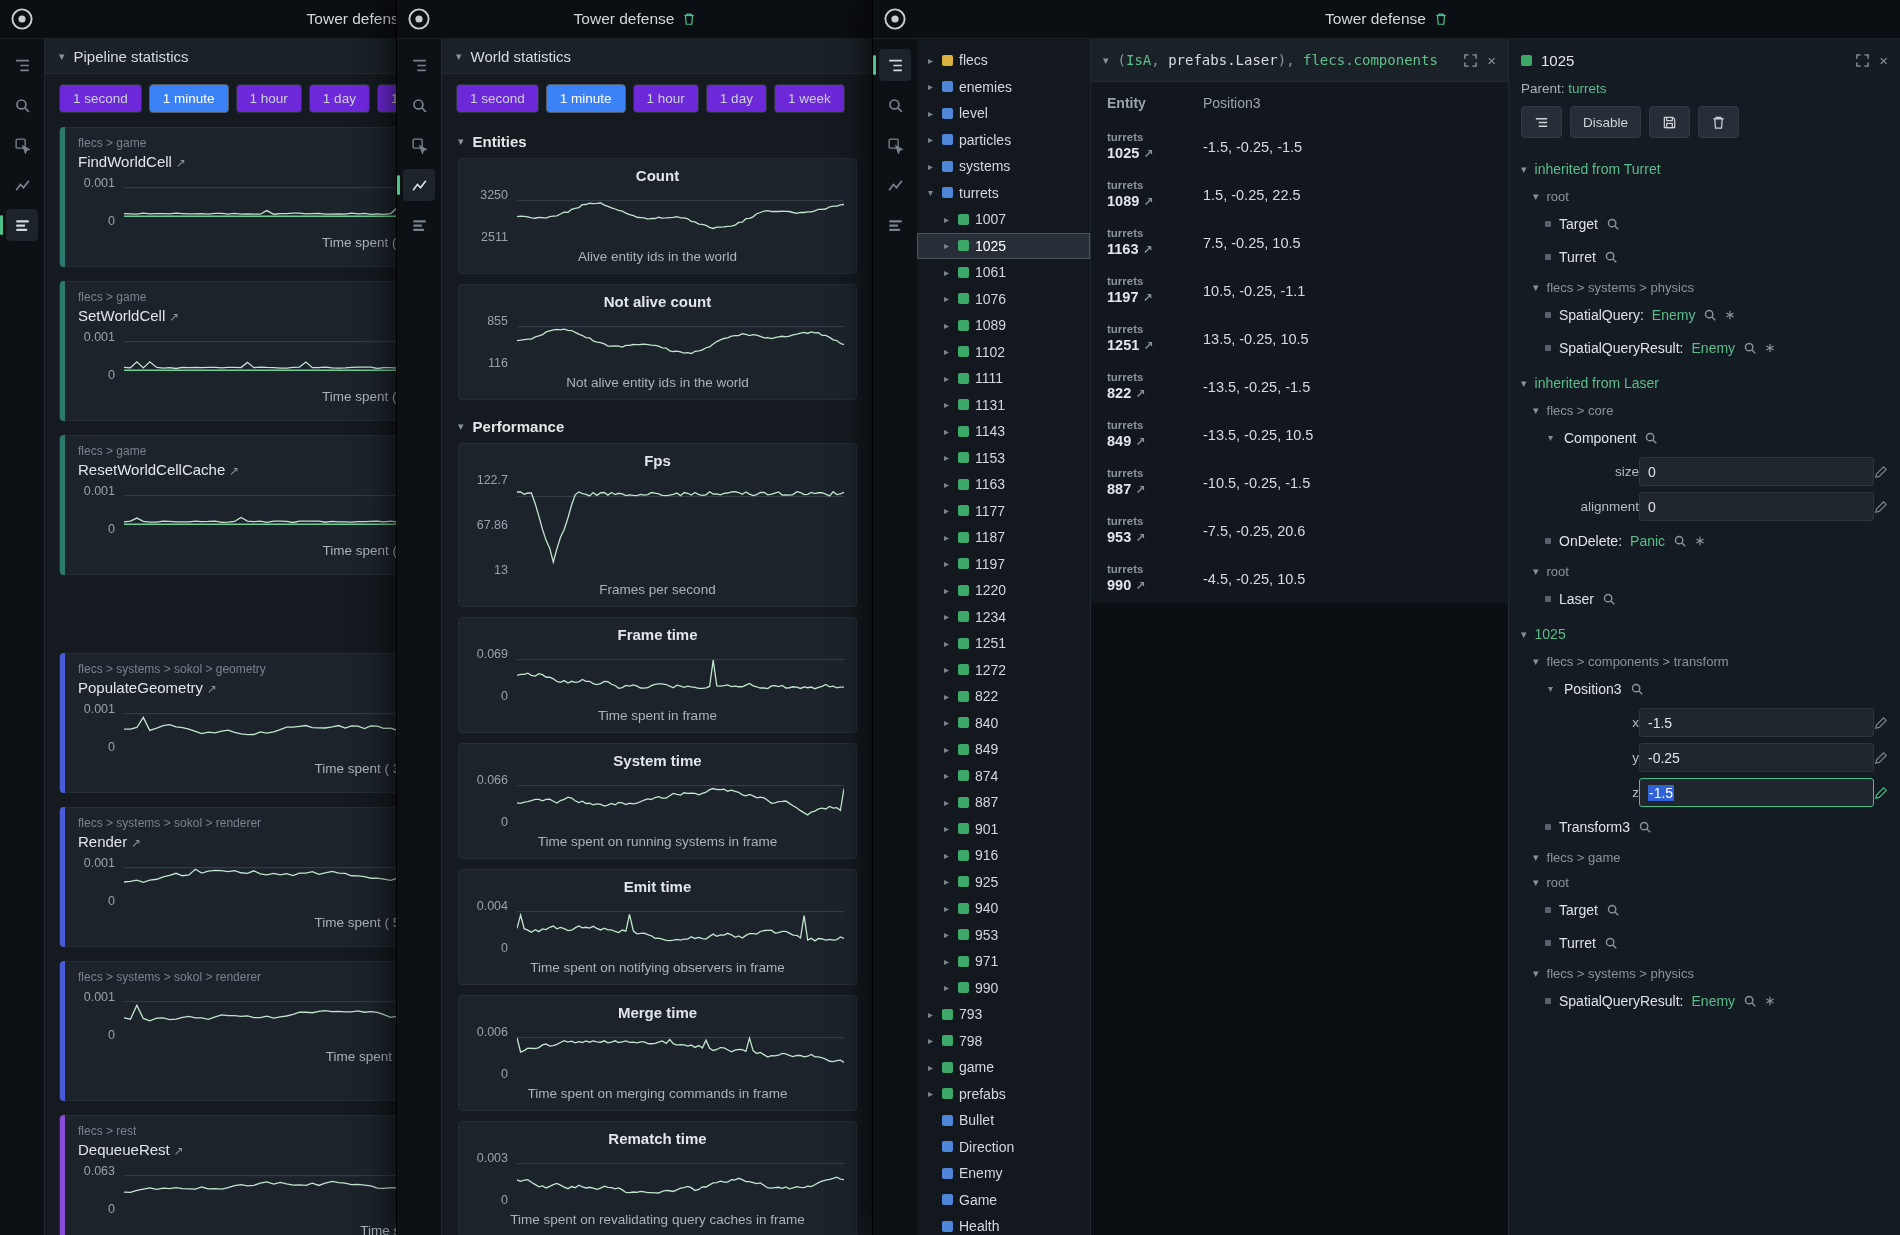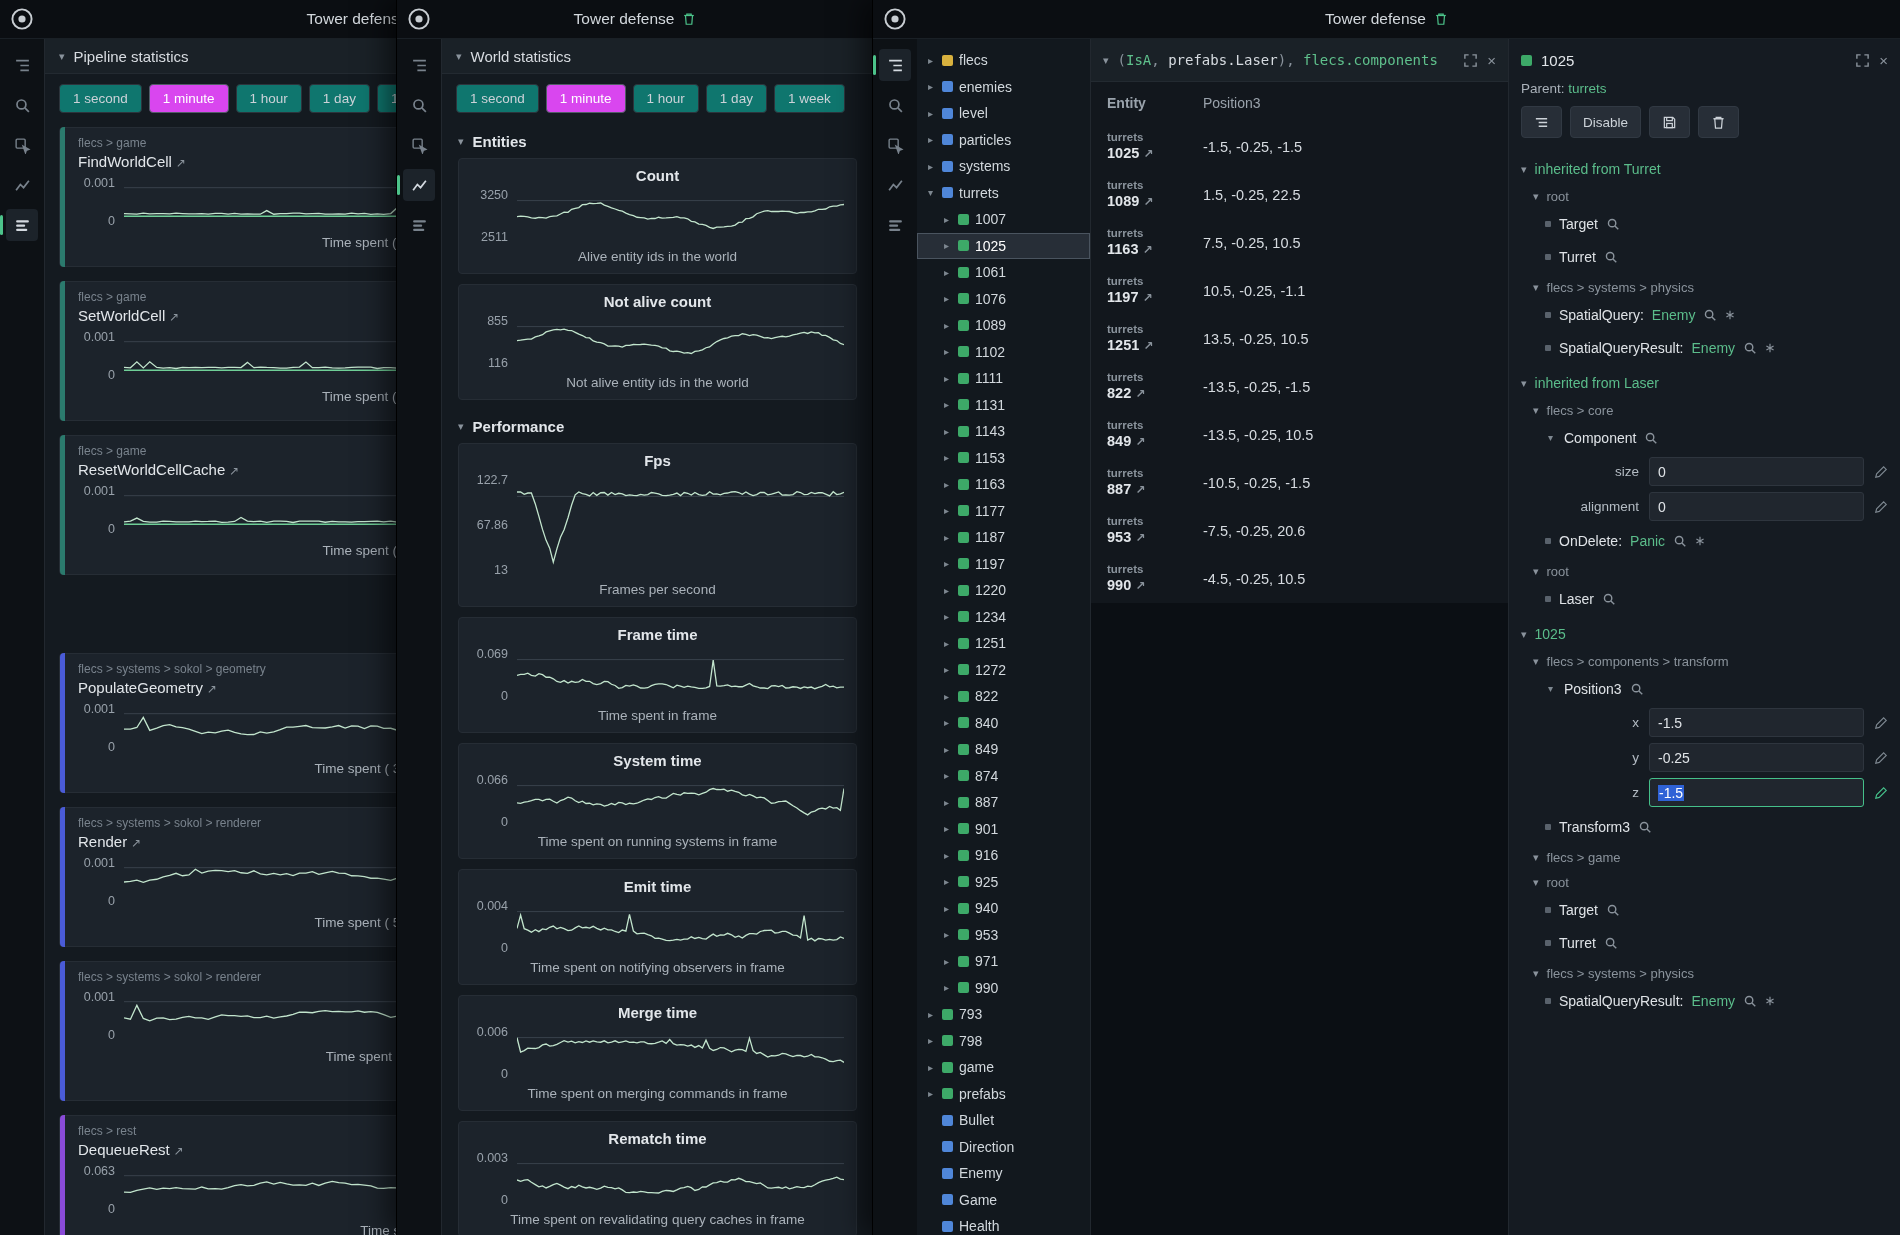--- a/index.html
+++ b/index.html
@@ -16,22 +16,22 @@
   .win-body{flex:1;display:flex;overflow:hidden;}
   .iconstrip{width:44px;min-width:44px;background:#0d1115;display:flex;flex-direction:column;align-items:center;padding-top:10px;gap:8px;}
   .icon-btn{width:32px;height:32px;display:flex;align-items:center;justify-content:center;color:#78828c;border-radius:4px;position:relative;cursor:pointer;}
   .icon-btn svg{width:17px;height:17px;}
   .icon-btn.active{color:#d4dae0;background:#1c232a;}
   .icon-btn.active::before{content:"";position:absolute;left:-6px;top:6px;bottom:6px;width:3px;background:#4cc38a;border-radius:2px;}
   .panel{flex:1;display:flex;flex-direction:column;overflow:hidden;background:#141a20;border-left:1px solid #22282f;min-width:0;}
   .panel-head{height:34px;min-height:34px;background:#1a2127;display:flex;align-items:center;gap:9px;padding:0 14px;color:#d8dce1;font-size:15px;border-bottom:1px solid #232a31;}
   .chev{color:#8a939c;font-size:11px;line-height:1;}
   .timebar{display:flex;gap:7px;padding:10px 14px;}
-  .tbtn{background:#0f766e;color:#ccd2d8;border:1px solid #2d343c;border-radius:4px;font-size:13.5px;padding:6px 13px;font-family:inherit;cursor:pointer;white-space:nowrap;}
-  .tbtn.active{background:#d946ef;color:#fff;border-color:#525c67;}
+  .tbtn{background:#6d28d9;color:#ccd2d8;border:1px solid #2d343c;border-radius:4px;font-size:13.5px;padding:6px 13px;font-family:inherit;cursor:pointer;white-space:nowrap;}
+  .tbtn.active{background:#3b82f6;color:#fff;border-color:#525c67;}
   
   .pcharts{flex:1;overflow:hidden;padding:4px 14px 0 14px;}
   .pcard{position:relative;background:#1c232b;border:1px solid #262d35;border-radius:4px;margin-bottom:14px;padding:8px 12px 8px 18px;height:140px;box-sizing:border-box;}
   .pcard.gap{margin-top:78px;}
   .accent{position:absolute;left:0;top:-1px;bottom:-1px;width:5px;border-radius:4px 0 0 4px;}
   .pcrumb{color:#79838d;font-size:12px;}
   .pname{color:#e2e6ea;font-size:15px;margin-top:3px;}
   .ext{color:#8a939c;font-size:12px;margin-left:4px;}
   .pplot{display:flex;margin-top:6px;align-items:stretch;}
   .ylabels{width:46px;min-width:46px;display:flex;flex-direction:column;justify-content:space-between;align-items:flex-end;padding-right:9px;color:#98a1aa;font-size:12.5px;box-sizing:border-box;}
@@ -77,21 +77,21 @@
   .ibtn{background:#272e37;border:1px solid #313943;color:#cdd3d9;border-radius:4px;height:32px;min-width:36px;display:flex;align-items:center;justify-content:center;font-size:13.5px;padding:0 12px;cursor:pointer;box-sizing:border-box;font-family:inherit;}
   .ibtn svg{width:15px;height:15px;}
   .isections{flex:1;overflow:hidden;padding-bottom:6px;}
   .igh{display:flex;align-items:center;gap:8px;padding:11px 12px 5px;color:#5bbd8b;font-size:14px;}
   .iph{display:flex;align-items:center;gap:8px;padding:7px 12px 3px 24px;color:#8a939c;font-size:13px;}
   .irow{display:flex;align-items:center;gap:8px;height:33px;padding-left:36px;color:#dfe3e7;font-size:14px;}
   .dot{width:6px;height:6px;min-width:6px;background:#59626c;border-radius:1px;}
   .ival{color:#5bbd8b;}
   .mag,.ast{color:#8a939c;display:flex;cursor:pointer;}
   .mag svg{width:14px;height:14px;} .ast svg{width:10px;height:10px;}
-  .ifield{display:flex;align-items:center;height:35px;padding:0 12px 0 12px;gap:10px;}
+  .ifield{display:flex;align-items:center;height:35px;padding:0 12px 0 12px;}
   .iflabel{width:118px;min-width:118px;text-align:right;color:#b4bcc4;font-size:13.5px;}
   .ifinput{flex:1;background:#20262e;border:1px solid #2e353e;border-radius:3px;height:27px;display:flex;align-items:center;padding:0 8px;color:#dfe3e7;font-size:14px;cursor:text;}
   .ifinput.editing{border-color:#45c08a;}
   .sel{background:#2f62d6;color:#fff;padding:0 1px;}
   .pen{color:#7d8790;display:flex;cursor:pointer;}
   .pen svg{width:14px;height:14px;}
   .pen.green{color:#45c08a;}
 </style>
 </head>
 <body>

